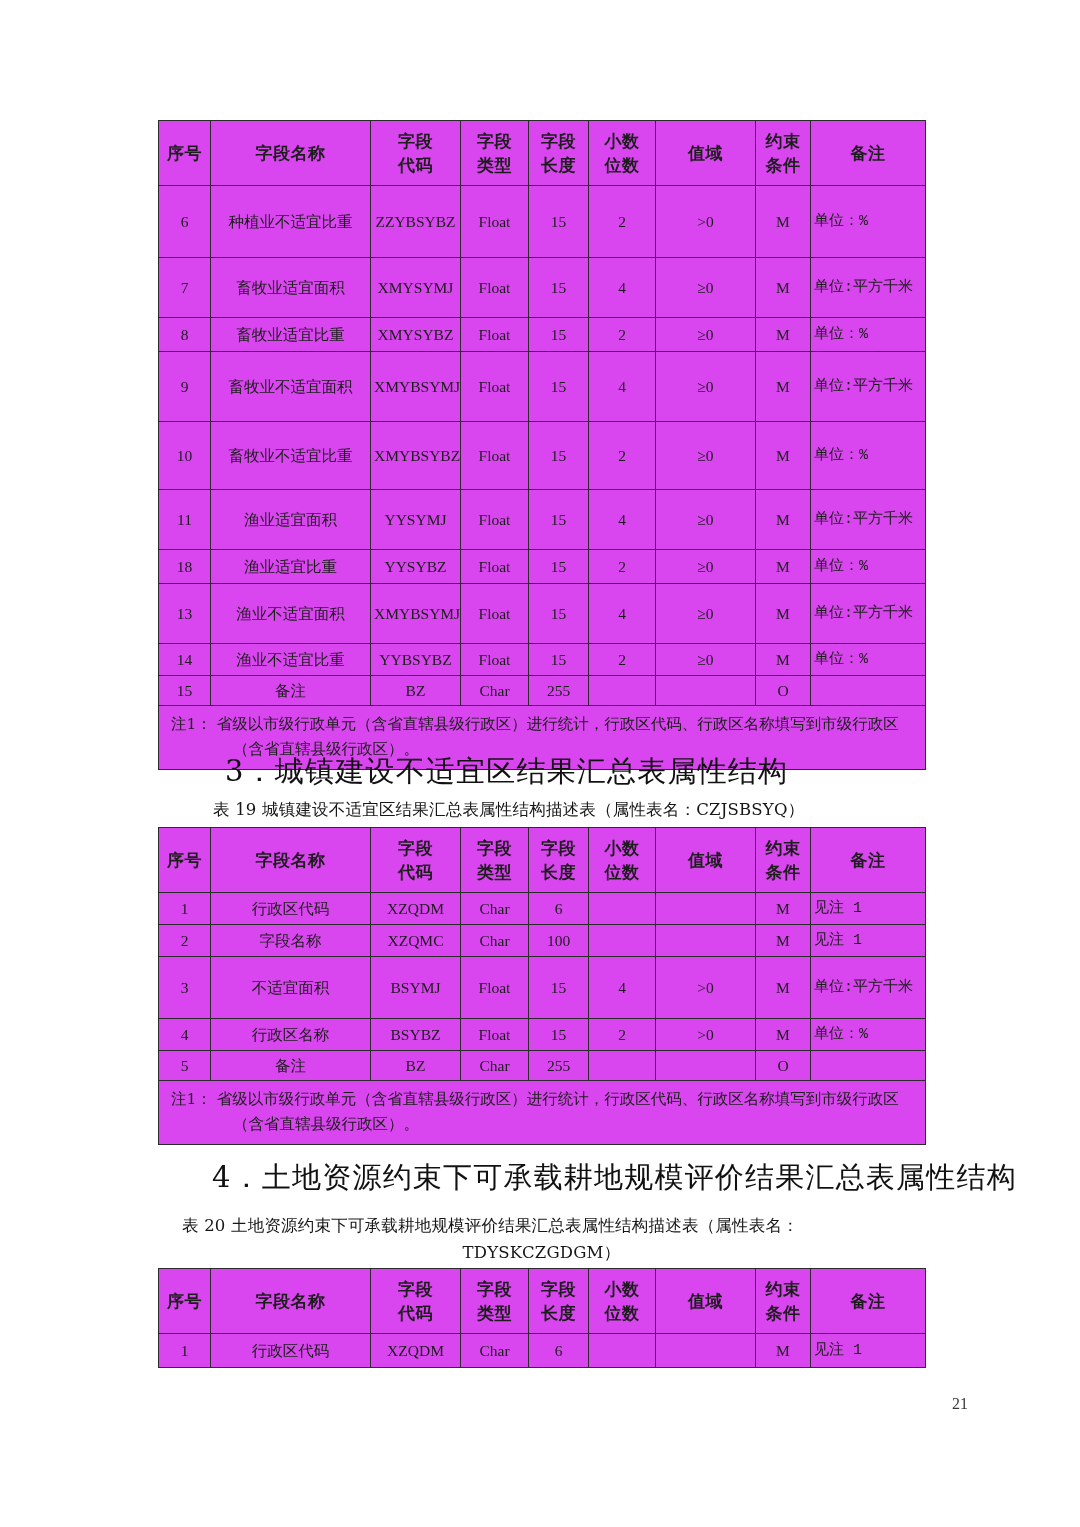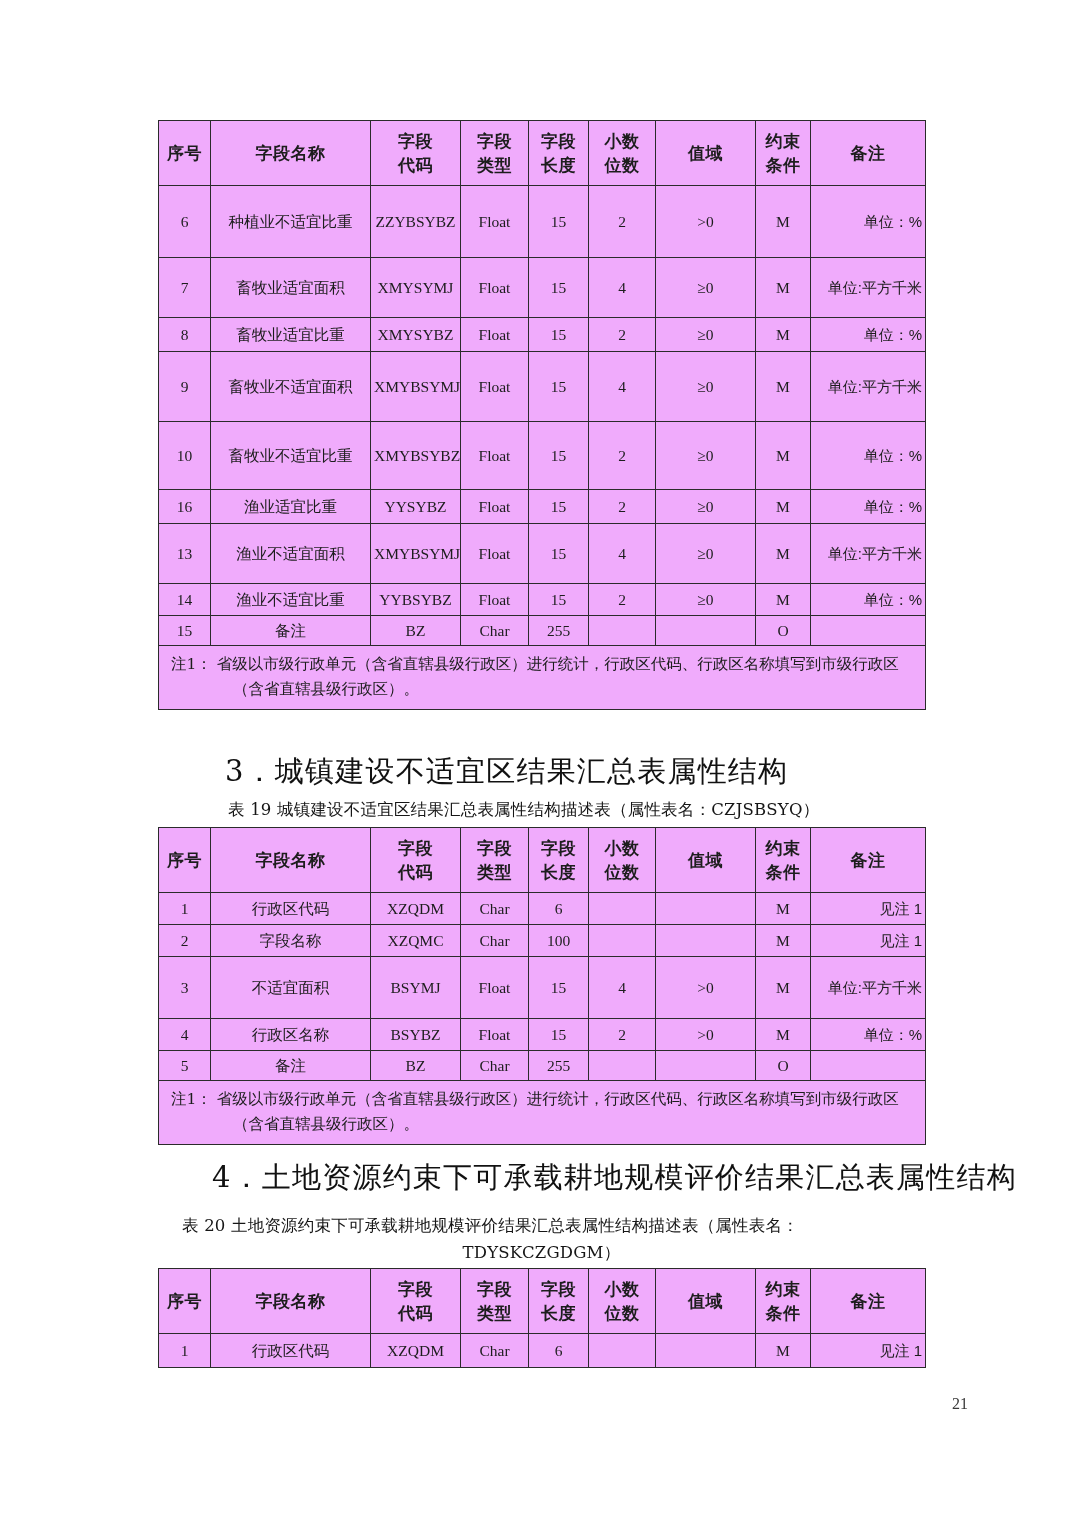--- a/index.html
+++ b/index.html
@@ -20,21 +20,21 @@
     left: 0; top: 0;
     width: 1080px;
     height: 1527px;
   }
 
   
   .tbl {
     position: absolute;
     border-collapse: collapse;
     table-layout: fixed;
-    background: #f0abfc;
+    background: #d946ef;
   }
   .tbl td, .tbl th {
     border: 1.3px solid #2b2b2b;
     font-weight: normal;
     font-size: 15.5px;
     line-height: 1.42;
     padding: 3px 3px;
     text-align: center;
     vertical-align: middle;
     color: #1d1d1d;
@@ -52,22 +52,22 @@
     font-family: "DejaVu Serif", "Liberation Serif", serif;
   }
   .tbl td.note {
     text-align: left;
     padding: 6px 10px 7px 12px;
     font-family: "DejaVu Serif", "Liberation Serif", serif;
     font-size: 15.5px;
     line-height: 1.62;
   }
   .tbl td.remark {
-    text-align: right;
-    font-family: Liberation Sans, sans-serif;
+    text-align: left;
+    font-family: Liberation Mono, monospace;
     font-size: 15px;
     line-height: 1.5;
   }
   .note-wrap {
     display: block;
     padding-left: 62px;
     text-indent: -62px;
   }
   .hdr-two { display: block; text-align: center; }
 
@@ -195,22 +195,33 @@
         <td>10</td>
         <td class="cjk">畜牧业不适宜比重</td>
         <td>XMYBSYBZ</td>
         <td>Float</td>
         <td>15</td>
         <td>2</td>
         <td>≥0</td>
         <td>M</td>
         <td class="remark">单位：%</td>
       </tr>
+      <tr style="height:60px">
+        <td>11</td>
+        <td class="cjk">渔业适宜面积</td>
+        <td>YYSYMJ</td>
+        <td>Float</td>
+        <td>15</td>
+        <td>4</td>
+        <td>≥0</td>
+        <td>M</td>
+        <td class="remark">单位:平方千米</td>
+      </tr>
       <tr style="height:34px">
-        <td>16</td>
+        <td>18</td>
         <td class="cjk">渔业适宜比重</td>
         <td>YYSYBZ</td>
         <td>Float</td>
         <td>15</td>
         <td>2</td>
         <td>≥0</td>
         <td>M</td>
         <td class="remark">单位：%</td>
       </tr>
       <tr style="height:60px">
@@ -249,21 +260,21 @@
       <tr>
         <td class="note" colspan="9">
             <span class="note-wrap">注1： 省级以市级行政单元（含省直辖县级行政区）进行统计，行政区代码、行政区名称填写到市级行政区（含省直辖县级行政区）。</span>
           </td>
       </tr>
     </tbody>
   </table>
 
   <div class="section-heading" style="left:225px; top:752px;">3．城镇建设不适宜区结果汇总表属性结构</div>
 
-  <div class="table-caption" style="left:213px; top:797px;margin-left:15px;">表 19 城镇建设不适宜区结果汇总表属性结构描述表（属性表名：CZJSBSYQ）</div>
+  <div class="table-caption" style="left:213px; top:797px;">表 19 城镇建设不适宜区结果汇总表属性结构描述表（属性表名：CZJSBSYQ）</div>
 
   <table class="tbl" style="left:158px; top:827px; width:767px;">
     <colgroup>
       <col style="width:52px">
         <col style="width:160px">
         <col style="width:90px">
       <col style="width:68px">
         <col style="width:60px">
         <col style="width:67px">
       <col style="width:100px">

